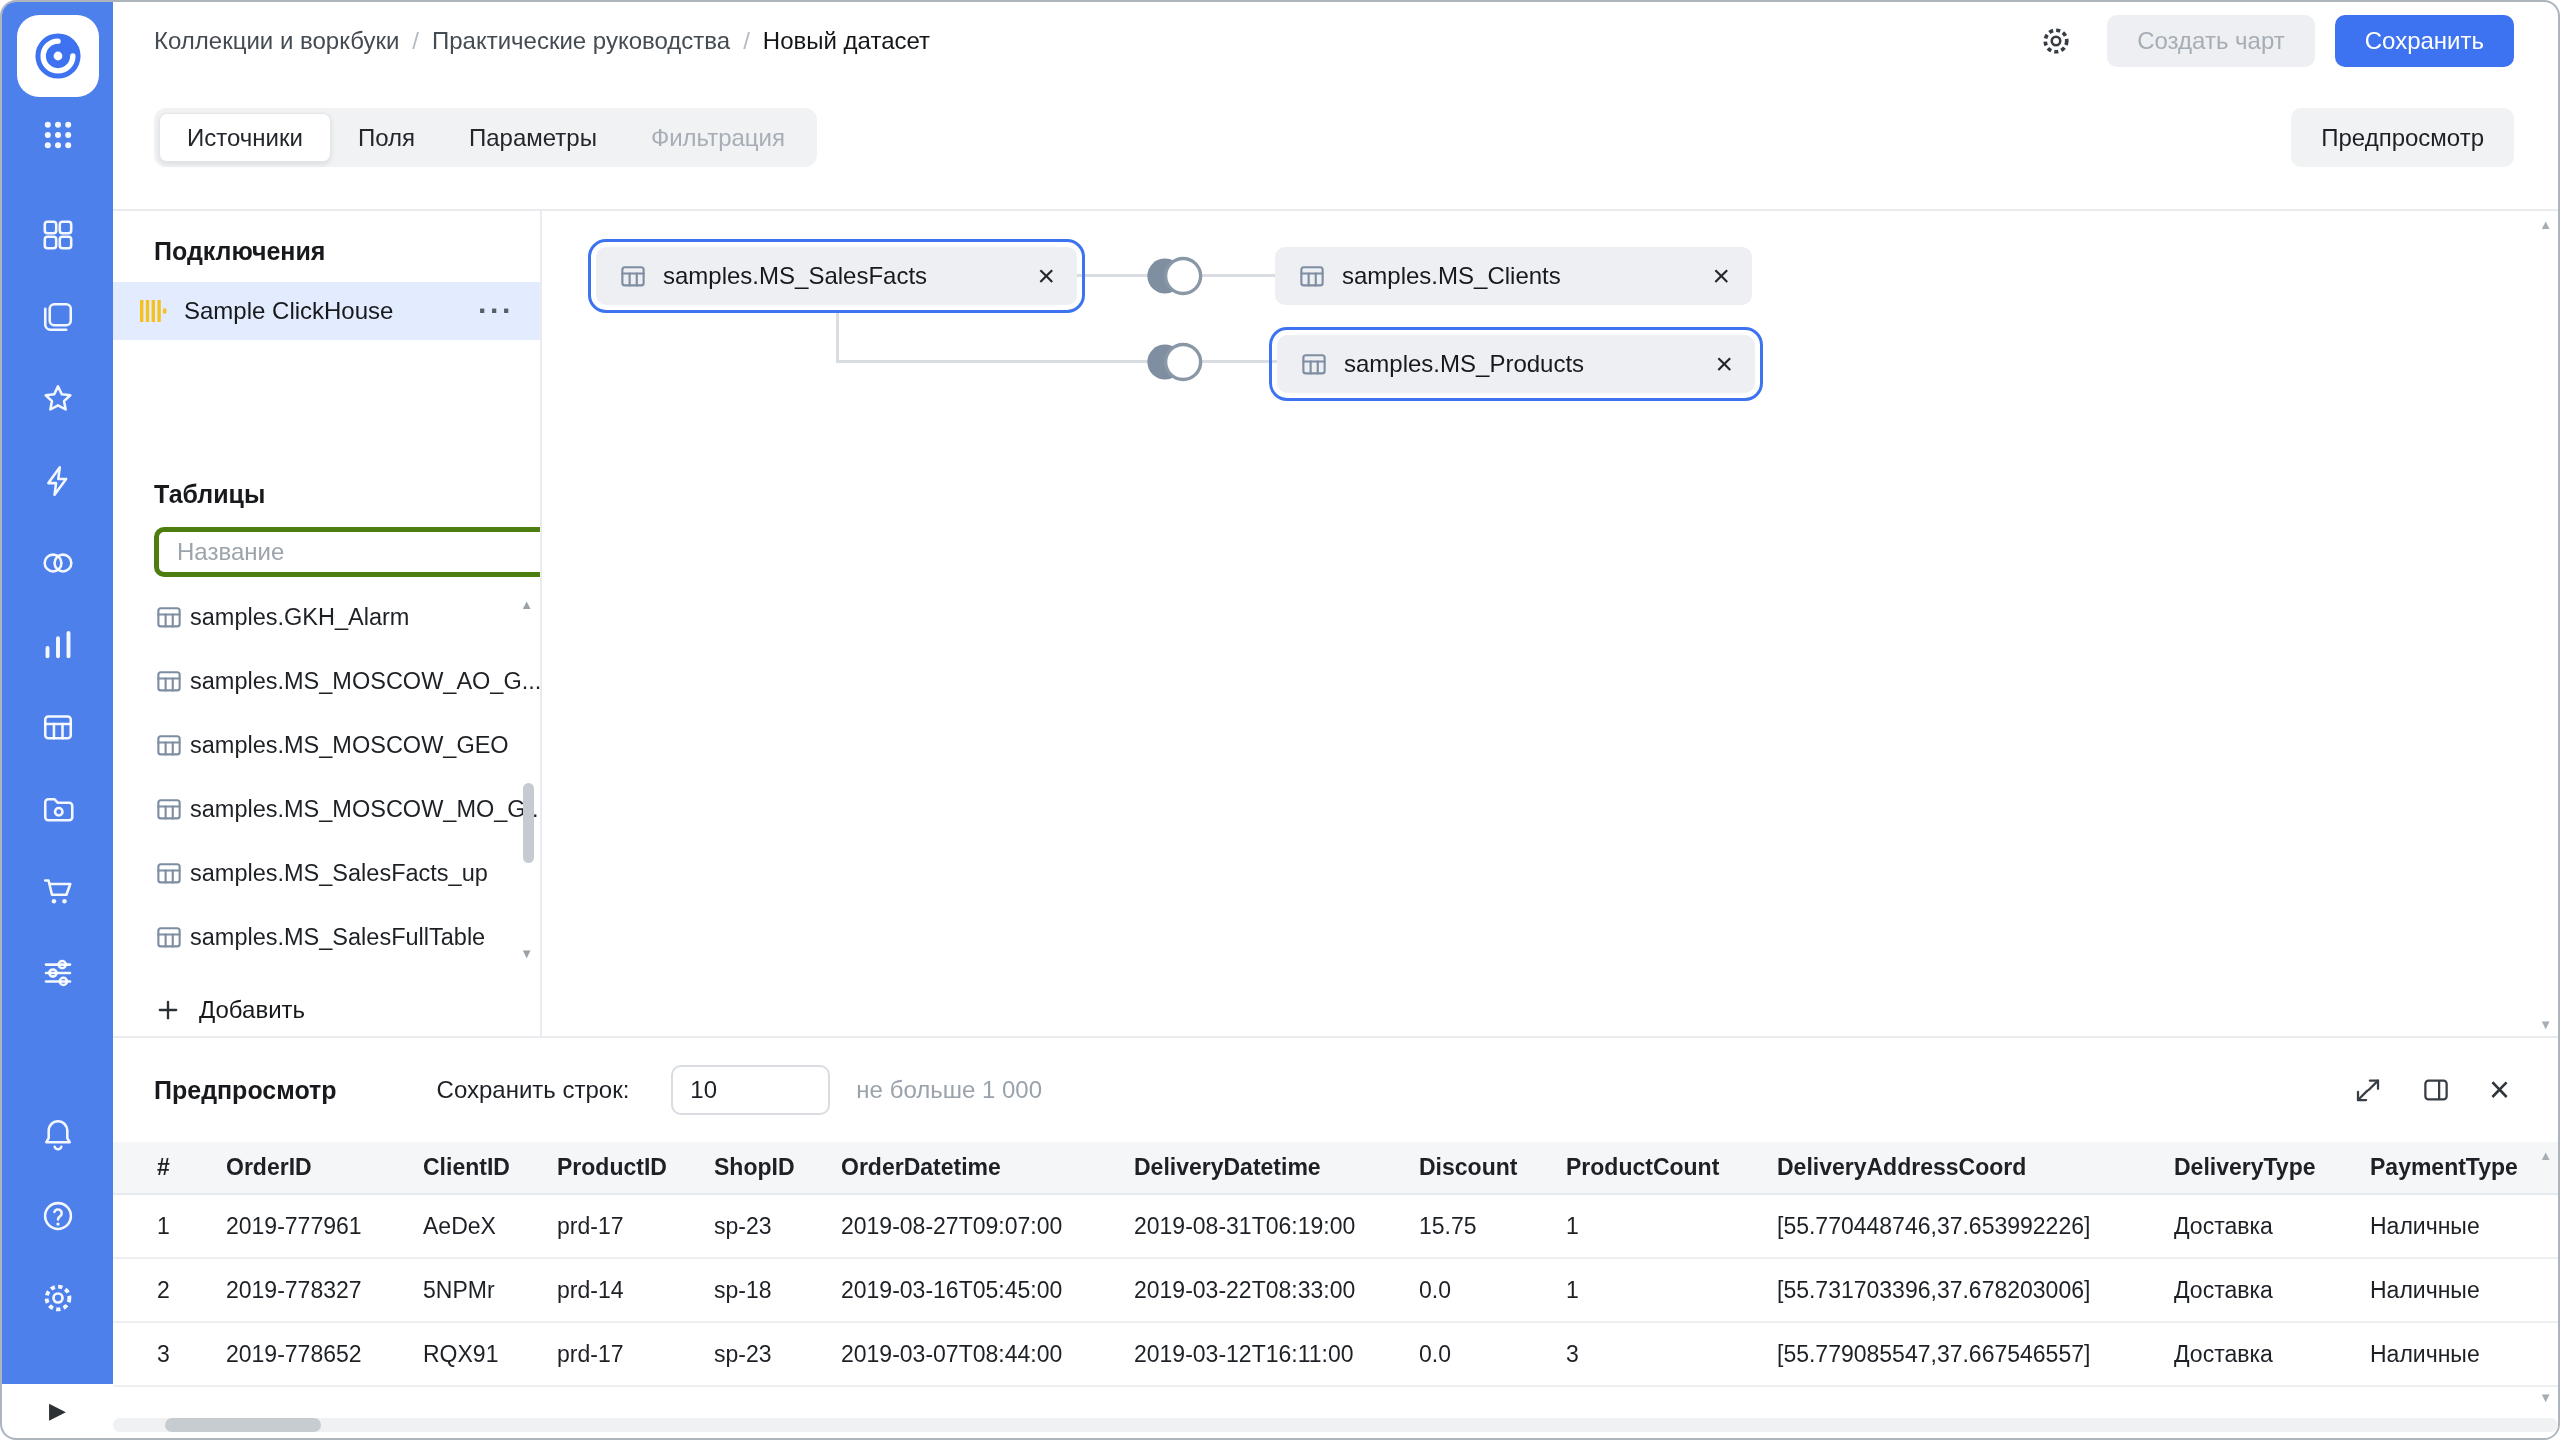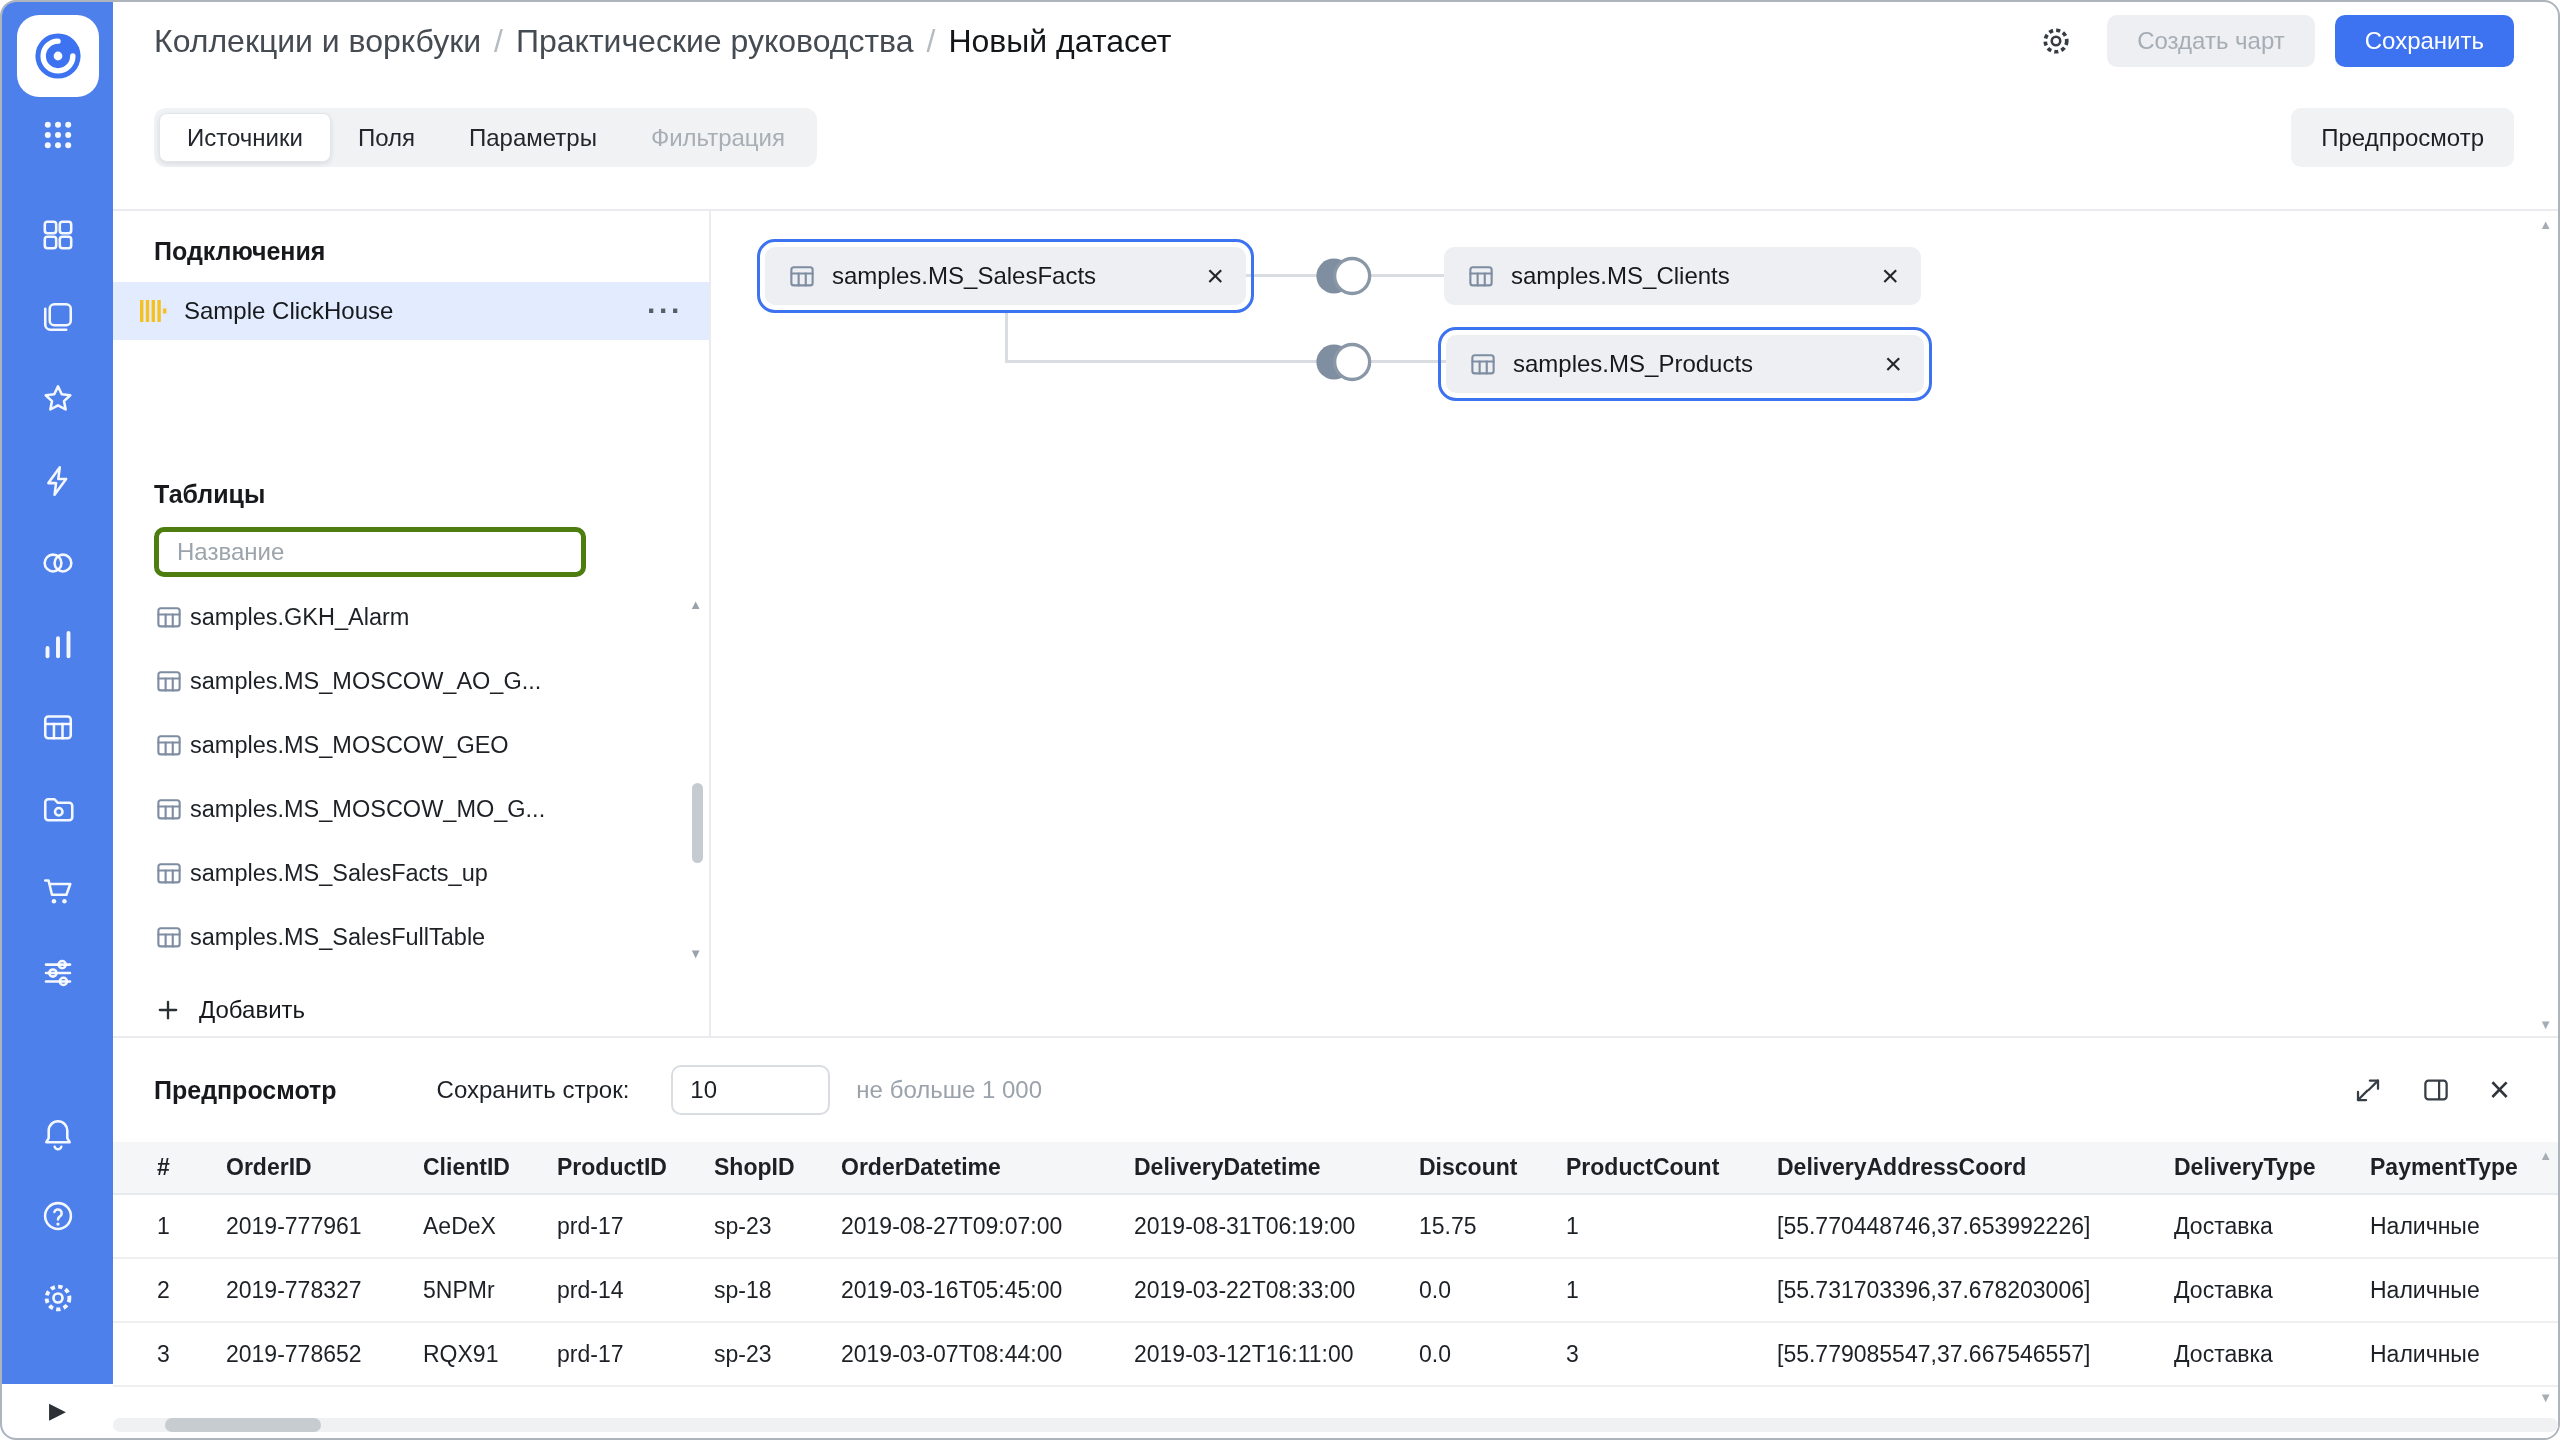--- a/index.html
+++ b/index.html
@@ -19,41 +19,41 @@
   .rail-group.g1{margin-top:56px;}
   .rail-spacer{flex:1;}
   .rail-group.g2{margin-bottom:64px;}
   .rail-footer{width:100%;height:54px;background:#fff;flex:none;display:flex;align-items:center;justify-content:center;}
   .rail-footer span{color:#2c3136;font-size:22px;line-height:1;}
 
   
   .main{flex:1;display:flex;flex-direction:column;min-width:0;}
 
   .topbar{height:78px;flex:none;display:flex;align-items:center;padding:0 44px 0 41px;}
-  .crumbs{display:flex;align-items:center;gap:13px;font-size:32px;}
+  .crumbs{display:flex;align-items:center;gap:13px;font-size:24px;}
   .crumb{color:#454b52;cursor:pointer;}
   .crumb.last{color:#14171a;cursor:default;}
   .crumb-sep{color:#b5bbc2;}
   .top-actions{margin-left:auto;display:flex;align-items:center;gap:20px;}
   .gear-top{color:#363c42;display:flex;align-items:center;cursor:pointer;margin-right:14px;}
   .gear-top svg{width:34px;height:34px;}
   .btn{height:52px;border-radius:10px;font-size:24px;display:flex;align-items:center;padding:0 30px;border:none;cursor:pointer;white-space:nowrap;}
   .btn.disabled{background:#edeff2;color:#a6adb5;cursor:default;}
   .btn.primary{background:#3d73f0;color:#fff;}
 
   .tabsrow{height:131px;flex:none;display:flex;align-items:flex-start;padding:28px 44px 0 41px;border-bottom:2px solid #e9ebee;}
   .tabs{display:flex;background:#f0f2f4;border-radius:12px;padding:5px;height:59px;}
   .tab{padding:0 27px;display:flex;align-items:center;font-size:24px;color:#23272c;border-radius:8px;cursor:pointer;white-space:nowrap;}
   .tab.active{background:#fff;border:1px solid #e3e6e9;box-shadow:0 2px 5px rgba(30,40,60,.10);}
   .tab.disabled{color:#a8aeb6;cursor:default;}
   .btn.secondary{background:#f0f2f4;color:#1d2126;height:59px;margin-left:auto;}
 
   
   .content{flex:1;display:flex;min-height:0;position:relative;}
-  .panel{width:598px;flex:none;border-right:2px solid #e9ebee;position:relative;overflow:hidden;}
+  .panel{width:429px;flex:none;border-right:2px solid #e9ebee;position:relative;overflow:hidden;}
   .sec-title{font-size:25px;font-weight:700;padding-left:41px;color:#17191c;}
   .sec-title.t1{margin-top:26px;}
   .sec-title.t2{margin-top:140px;}
   .conn-row{margin-top:16px;height:58px;background:#e2ecfe;display:flex;align-items:center;padding:0 26px 0 24px;cursor:pointer;}
   .ch-icon{width:30px;height:30px;flex:none;}
   .conn-label{font-size:24px;margin-left:17px;color:#17191c;}
   .conn-more{margin-left:auto;color:#565e66;font-size:30px;font-weight:700;letter-spacing:2px;line-height:1;cursor:pointer;}
   .search{margin:18px 0 0 41px;width:432px;height:50px;border:5px solid #4d7c0f;border-radius:10px;font-size:24px;padding:0 18px;color:#1d2126;outline:none;background:#fff;}
   .search::placeholder{color:#9ba3ab;}
   .tbl-list{margin-top:8px;list-style:none;padding:0;}

